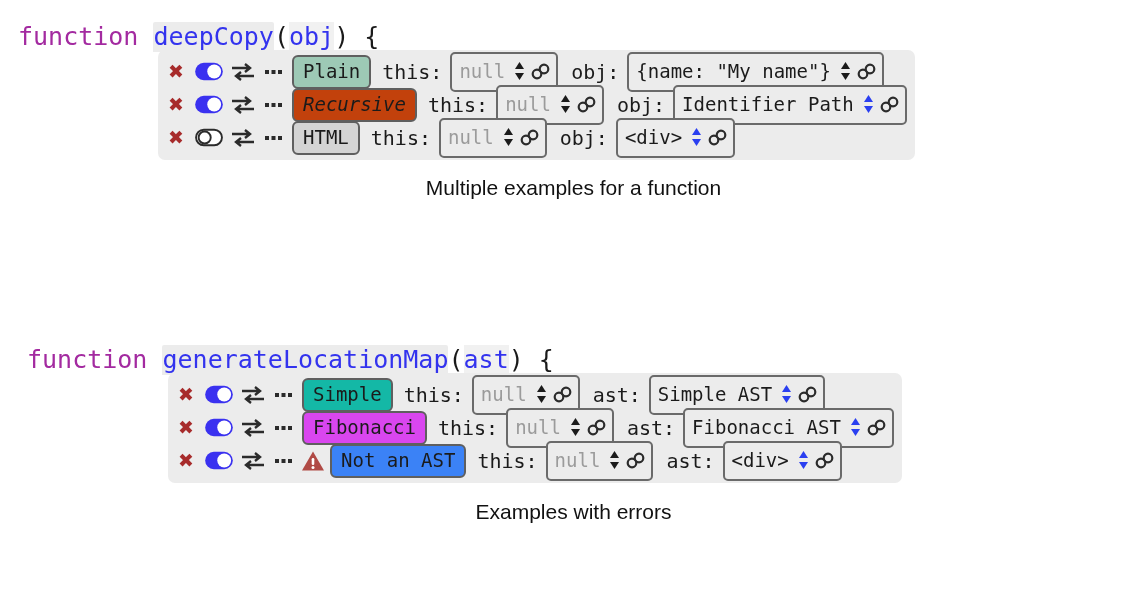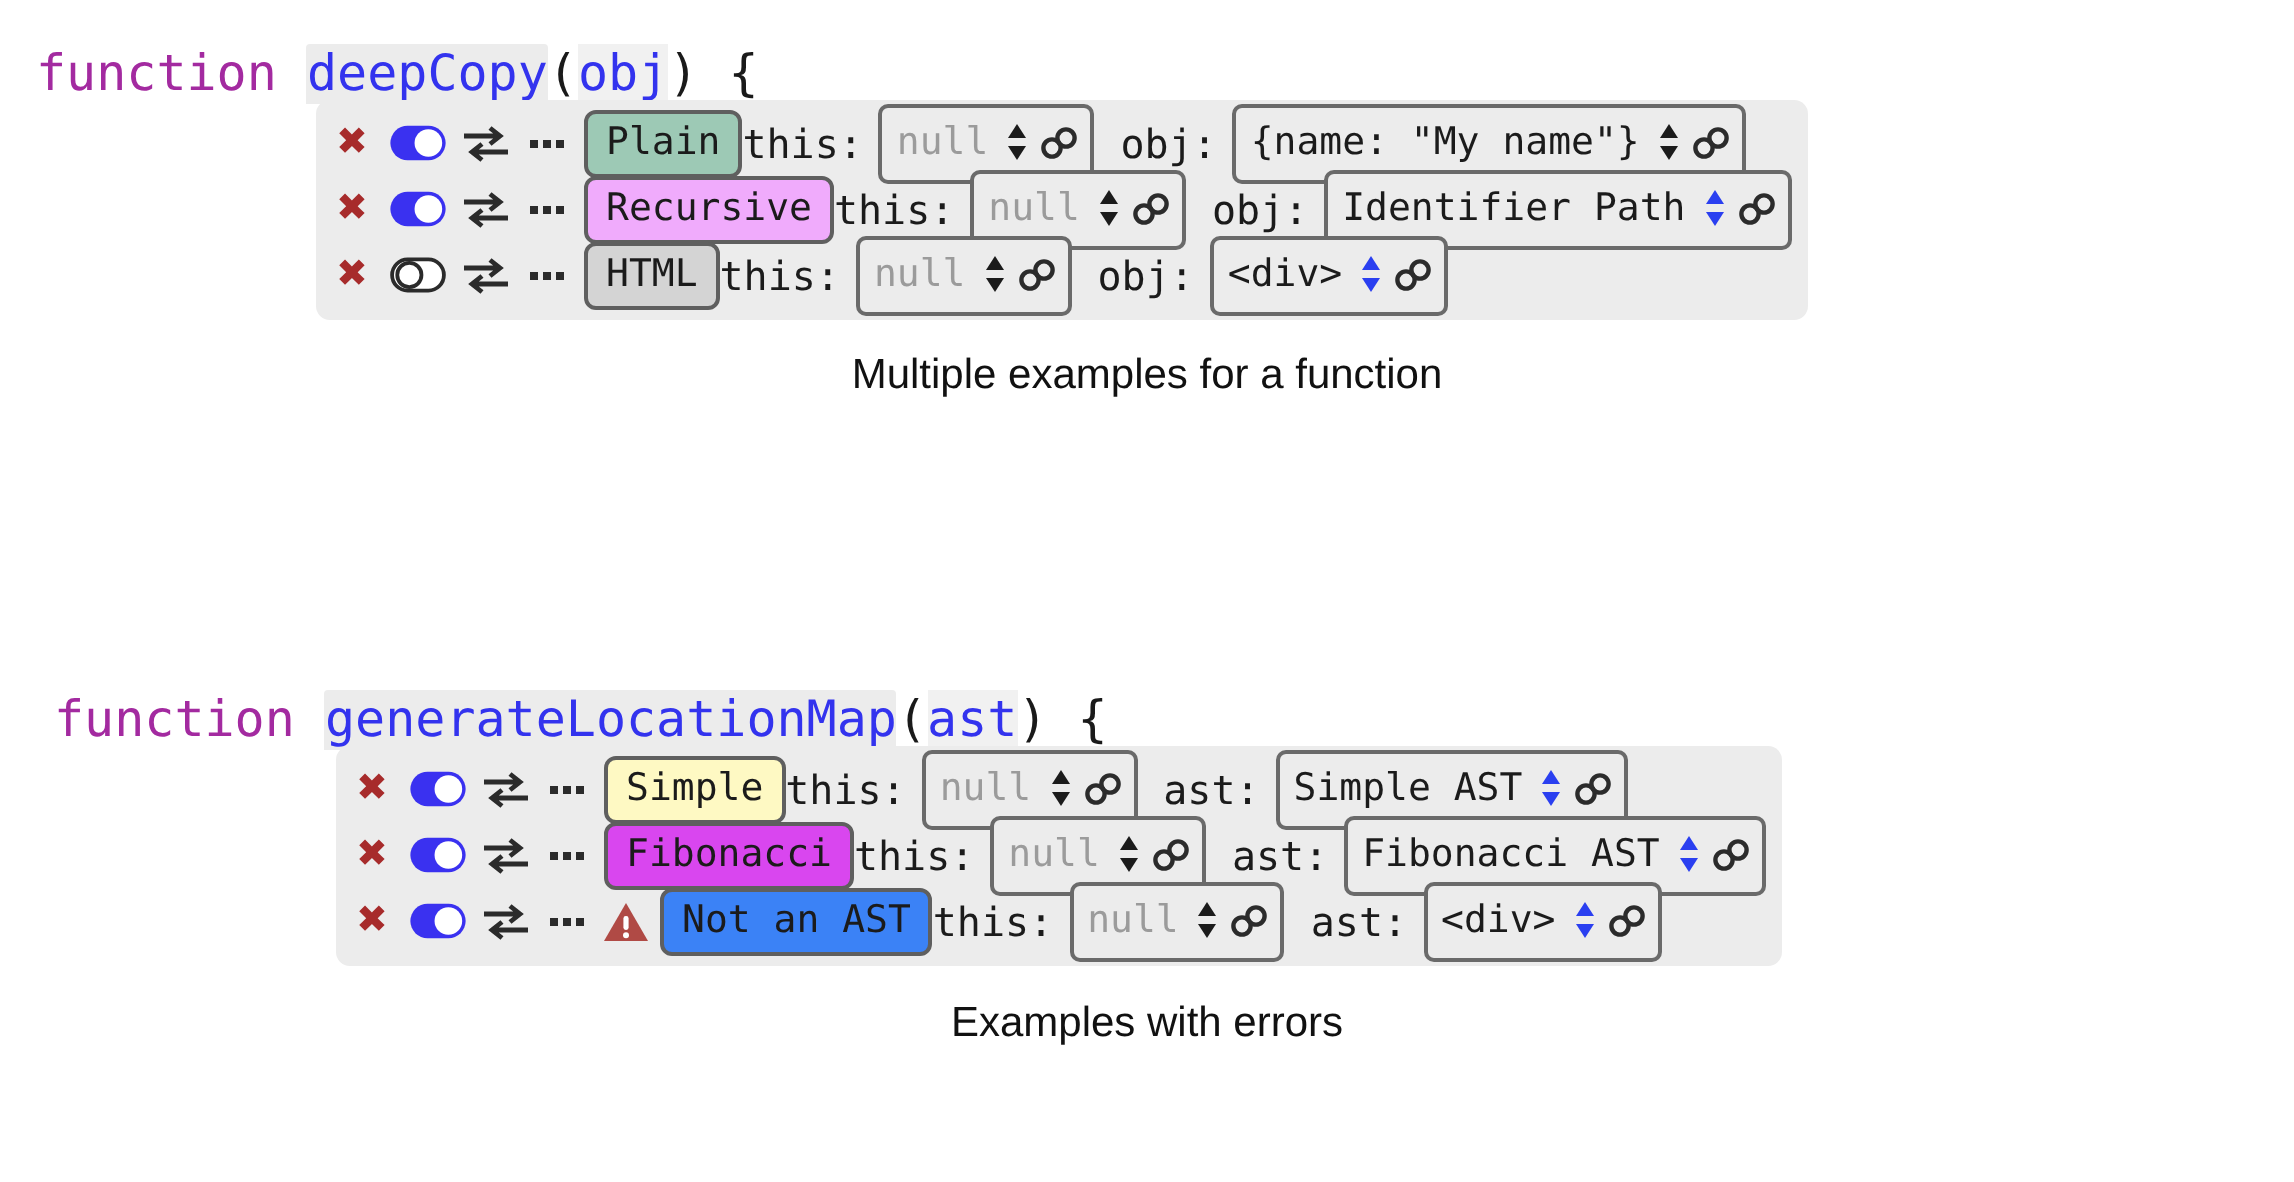--- a/index.html
+++ b/index.html
@@ -105,20 +105,21 @@
 
   
   .chip {
     font-family: "DejaVu Sans Mono", monospace;
     font-size: 19px;
     line-height: 1;
     color: #1b1b1b;
     border: 2px solid #5f5f5f;
     border-radius: 6px;
     padding: 5px 9px 6px 9px;
+    margin-right: 11px;
     display: inline-block;
   }
 
   
   .arg-label {
     font-family: "DejaVu Sans Mono", monospace;
     font-size: 20px;
     color: #1b1b1b;
     margin-right: 8px;
     line-height: 1;
@@ -235,21 +236,21 @@
               <path d="M23 14 H6 M10 10 L5 14 L10 18" stroke="#2b2b2b" stroke-width="2.4" fill="none"></path>
             </svg>
       </span>
       <span class="icon ico-dots">
         <svg viewBox="0 0 19 18" width="19" height="18">
               <rect x="1" y="7" width="4" height="4" fill="#2b2b2b"></rect>
               <rect x="7.5" y="7" width="4" height="4" fill="#2b2b2b"></rect>
               <rect x="14" y="7" width="4" height="4" fill="#2b2b2b"></rect>
             </svg>
       </span>
-      <span class="chip" style="background: #f0abfc;">Recursive</span>
+      <span class="chip" style="background: #c2410c; font-style: italic;">Recursive</span>
       <span class="arg-label">this:</span>
       <span class="field placeholder">
         <span class="val">null</span>
         <span class="spinner"><svg viewBox="0 0 11 20" width="11" height="20">
                 <path d="M5.5 1 L10 8 L1 8 Z" fill="#1b1b1b"></path>
                 <path d="M5.5 19 L1 12 L10 12 Z" fill="#1b1b1b"></path>
               </svg></span>
         <span class="ico-link"><svg viewBox="0 0 19 19" width="19" height="19">
                 <circle cx="6" cy="12" r="4.3" fill="none" stroke="#2b2b2b" stroke-width="2.2"></circle>
                 <circle cx="13" cy="7" r="4.3" fill="none" stroke="#2b2b2b" stroke-width="2.2"></circle>
@@ -348,21 +349,21 @@
               <path d="M23 14 H6 M10 10 L5 14 L10 18" stroke="#2b2b2b" stroke-width="2.4" fill="none"></path>
             </svg>
       </span>
       <span class="icon ico-dots">
         <svg viewBox="0 0 19 18" width="19" height="18">
               <rect x="1" y="7" width="4" height="4" fill="#2b2b2b"></rect>
               <rect x="7.5" y="7" width="4" height="4" fill="#2b2b2b"></rect>
               <rect x="14" y="7" width="4" height="4" fill="#2b2b2b"></rect>
             </svg>
       </span>
-      <span class="chip" style="background: #fef9c3;">Simple</span>
+      <span class="chip" style="background: #14b8a6;">Simple</span>
       <span class="arg-label">this:</span>
       <span class="field placeholder">
         <span class="val">null</span>
         <span class="spinner"><svg viewBox="0 0 11 20" width="11" height="20">
                 <path d="M5.5 1 L10 8 L1 8 Z" fill="#1b1b1b"></path>
                 <path d="M5.5 19 L1 12 L10 12 Z" fill="#1b1b1b"></path>
               </svg></span>
         <span class="ico-link"><svg viewBox="0 0 19 19" width="19" height="19">
                 <circle cx="6" cy="12" r="4.3" fill="none" stroke="#2b2b2b" stroke-width="2.2"></circle>
                 <circle cx="13" cy="7" r="4.3" fill="none" stroke="#2b2b2b" stroke-width="2.2"></circle>

